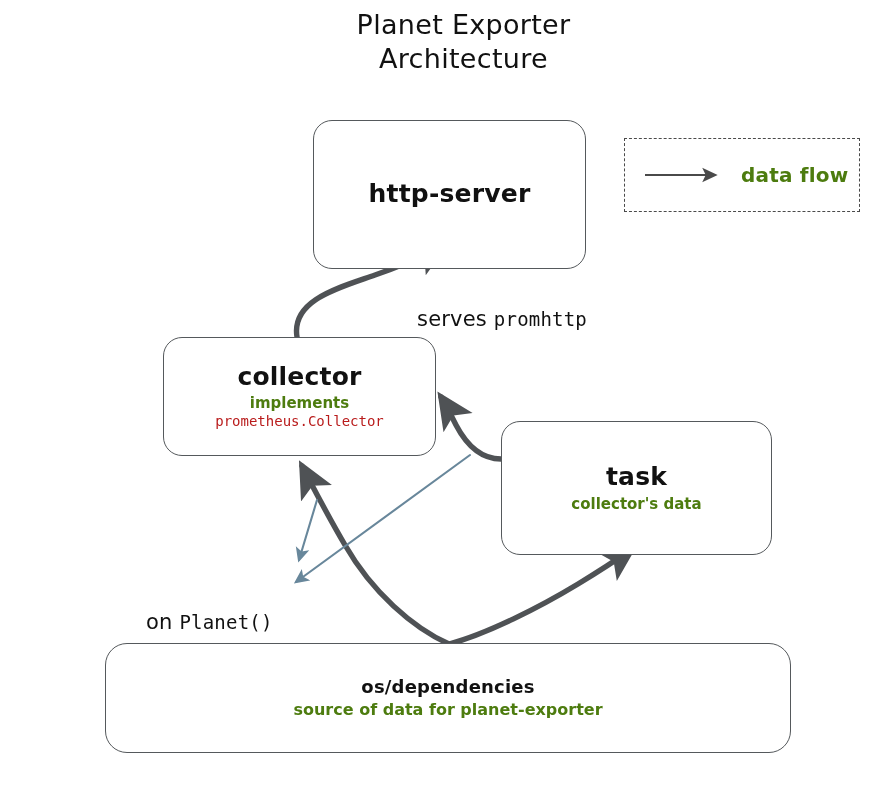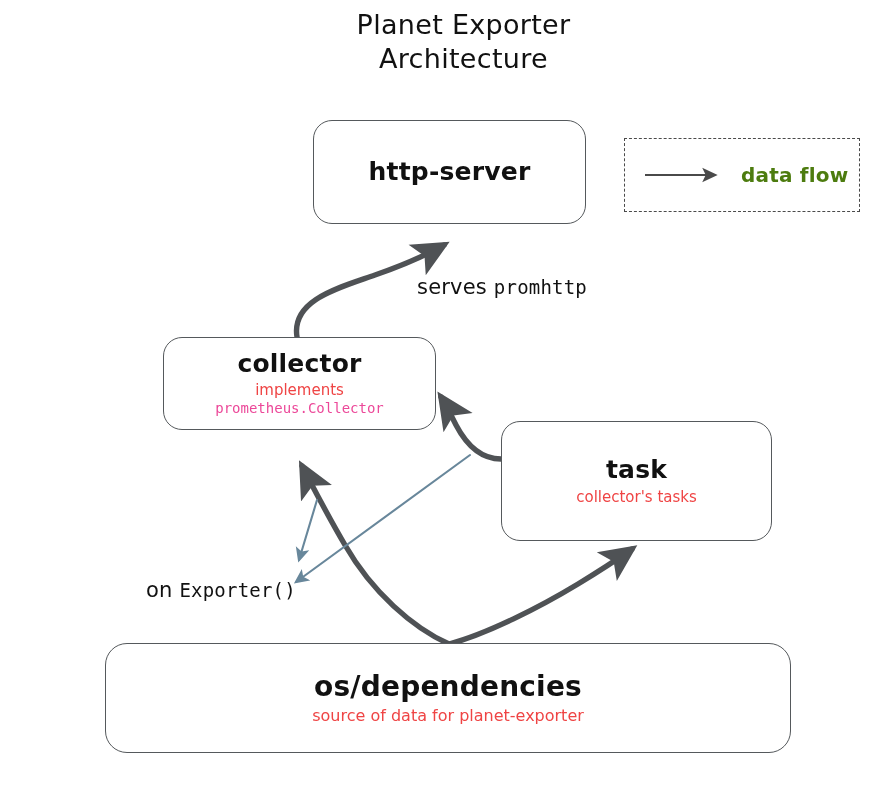--- a/index.html
+++ b/index.html
@@ -60,38 +60,38 @@
   }
   .node .n-title {
     font-size: 25px;
     font-weight: 700;
     letter-spacing: 0.2px;
     color: #111111;
     line-height: 1.15;
   }
   .node .n-sub {
     font-size: 15px;
-    font-weight: 400;
-    color: #ef4444;
+    font-weight: 700;
+    color: #4d7c0f;
     margin-top: 3px;
     line-height: 1.2;
   }
   .node .n-mono {
     font-family: "DejaVu Sans Mono", monospace;
     font-size: 14px;
-    color: #ec4899;
+    color: #b91c1c;
     margin-top: 1px;
     line-height: 1.2;
   }
 
-  #node-http-server { left: 313px; top: 120px; width: 273px; height: 104px; }
-  #node-collector   { left: 163px; top: 337px; width: 273px; height: 93px; }
-  #node-task        { left: 501px; top: 421px; width: 271px; height: 120px; }
+  #node-http-server { left: 313px; top: 120px; width: 273px; height: 149px; }
+  #node-collector   { left: 163px; top: 337px; width: 273px; height: 119px; }
+  #node-task        { left: 501px; top: 421px; width: 271px; height: 134px; }
   #node-os          { left: 105px; top: 643px; width: 686px; height: 110px; border-radius: 22px; }
-  #node-os .n-title { font-size: 28px; }
+  #node-os .n-title { font-size: 18px; }
   #node-os .n-sub   { font-size: 16px; }
 
   
   #legend {
     position: absolute;
     left: 624px;
     top: 138px;
     width: 236px;
     height: 74px;
     box-sizing: border-box;
@@ -110,20 +110,21 @@
     font-weight: bold;
   }
 
   
   .edge-label {
     position: absolute;
     white-space: nowrap;
     font-size: 21px;
     color: #111111;
     letter-spacing: 0.2px;
+    margin-top: 32px;
   }
   .edge-label .mono {
     font-family: "DejaVu Sans Mono", monospace;
     font-size: 19px;
   }
   #label-serves     { left: 417px; top: 275px; }
   #label-on-collect { left: 146px; top: 578px; }
   #label-periodic   { left: 604px; top: 578px; }
 </style>
 </head>
@@ -164,31 +165,31 @@
   </div>
 
   <div class="node" id="node-collector">
     <div class="n-title">collector</div>
     <div class="n-sub">implements</div>
     <div class="n-mono">prometheus.Collector</div>
   </div>
 
   <div class="node" id="node-task">
     <div class="n-title">task</div>
-    <div class="n-sub">collector's tasks</div>
+    <div class="n-sub">collector's data</div>
   </div>
 
   <div class="node" id="node-os">
     <div class="n-title">os/dependencies</div>
     <div class="n-sub">source of data for planet-exporter</div>
   </div>
 
   <div class="edge-label" id="label-serves"><span>serves </span><span class="mono">promhttp</span></div>
 
-  <div class="edge-label" id="label-on-collect"><span>on </span><span class="mono">Exporter()</span></div>
+  <div class="edge-label" id="label-on-collect"><span>on </span><span class="mono">Planet()</span></div>
 
 
   <div id="legend">
     <svg class="legend-arrow" viewBox="0 0 86 18" xmlns="http://www.w3.org/2000/svg">
       <defs>
         <marker id="legend-arrowhead" viewBox="0 0 12 12" refX="9.5" refY="6" markerWidth="8.5" markerHeight="8.5" orient="auto-start-reverse">
           <path d="M 0 0.6 L 11.5 6 L 0 11.4 L 2.6 6 Z" fill="#4a4a4a"></path>
         </marker>
       </defs>
       <line x1="2" y1="9" x2="72" y2="9" stroke="#4a4a4a" stroke-width="1.9" marker-end="url(#legend-arrowhead)"></line>

